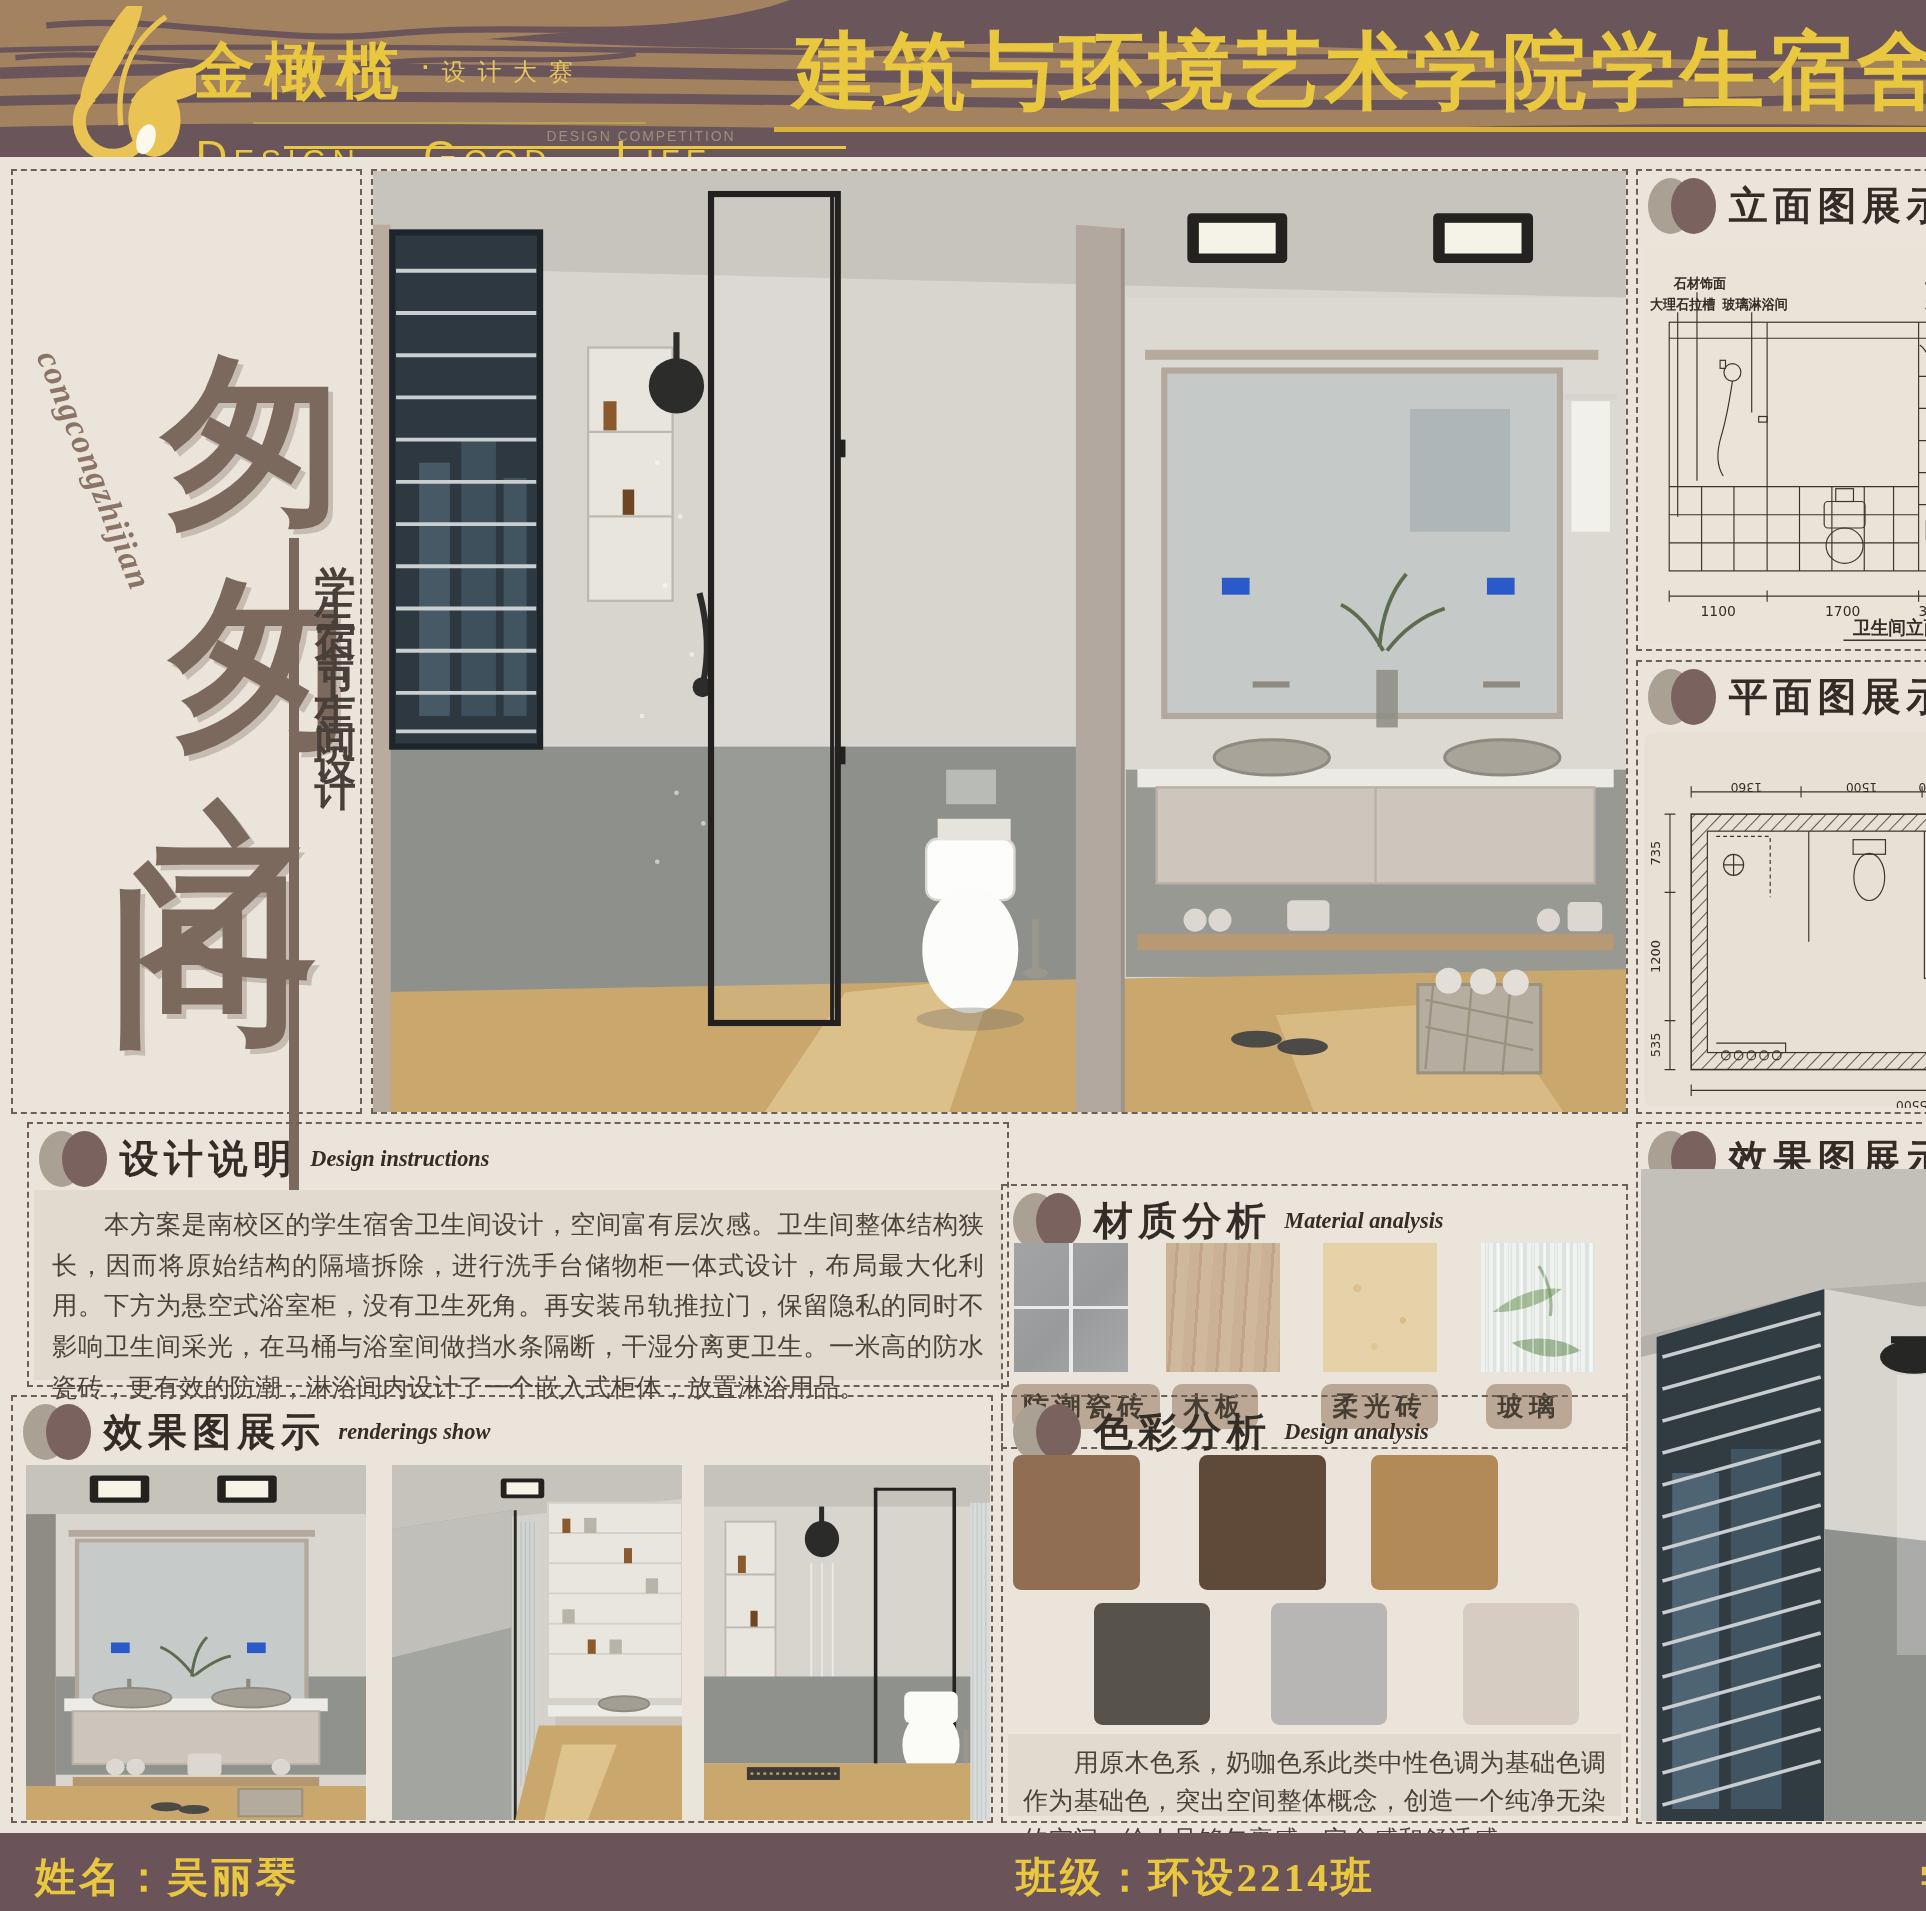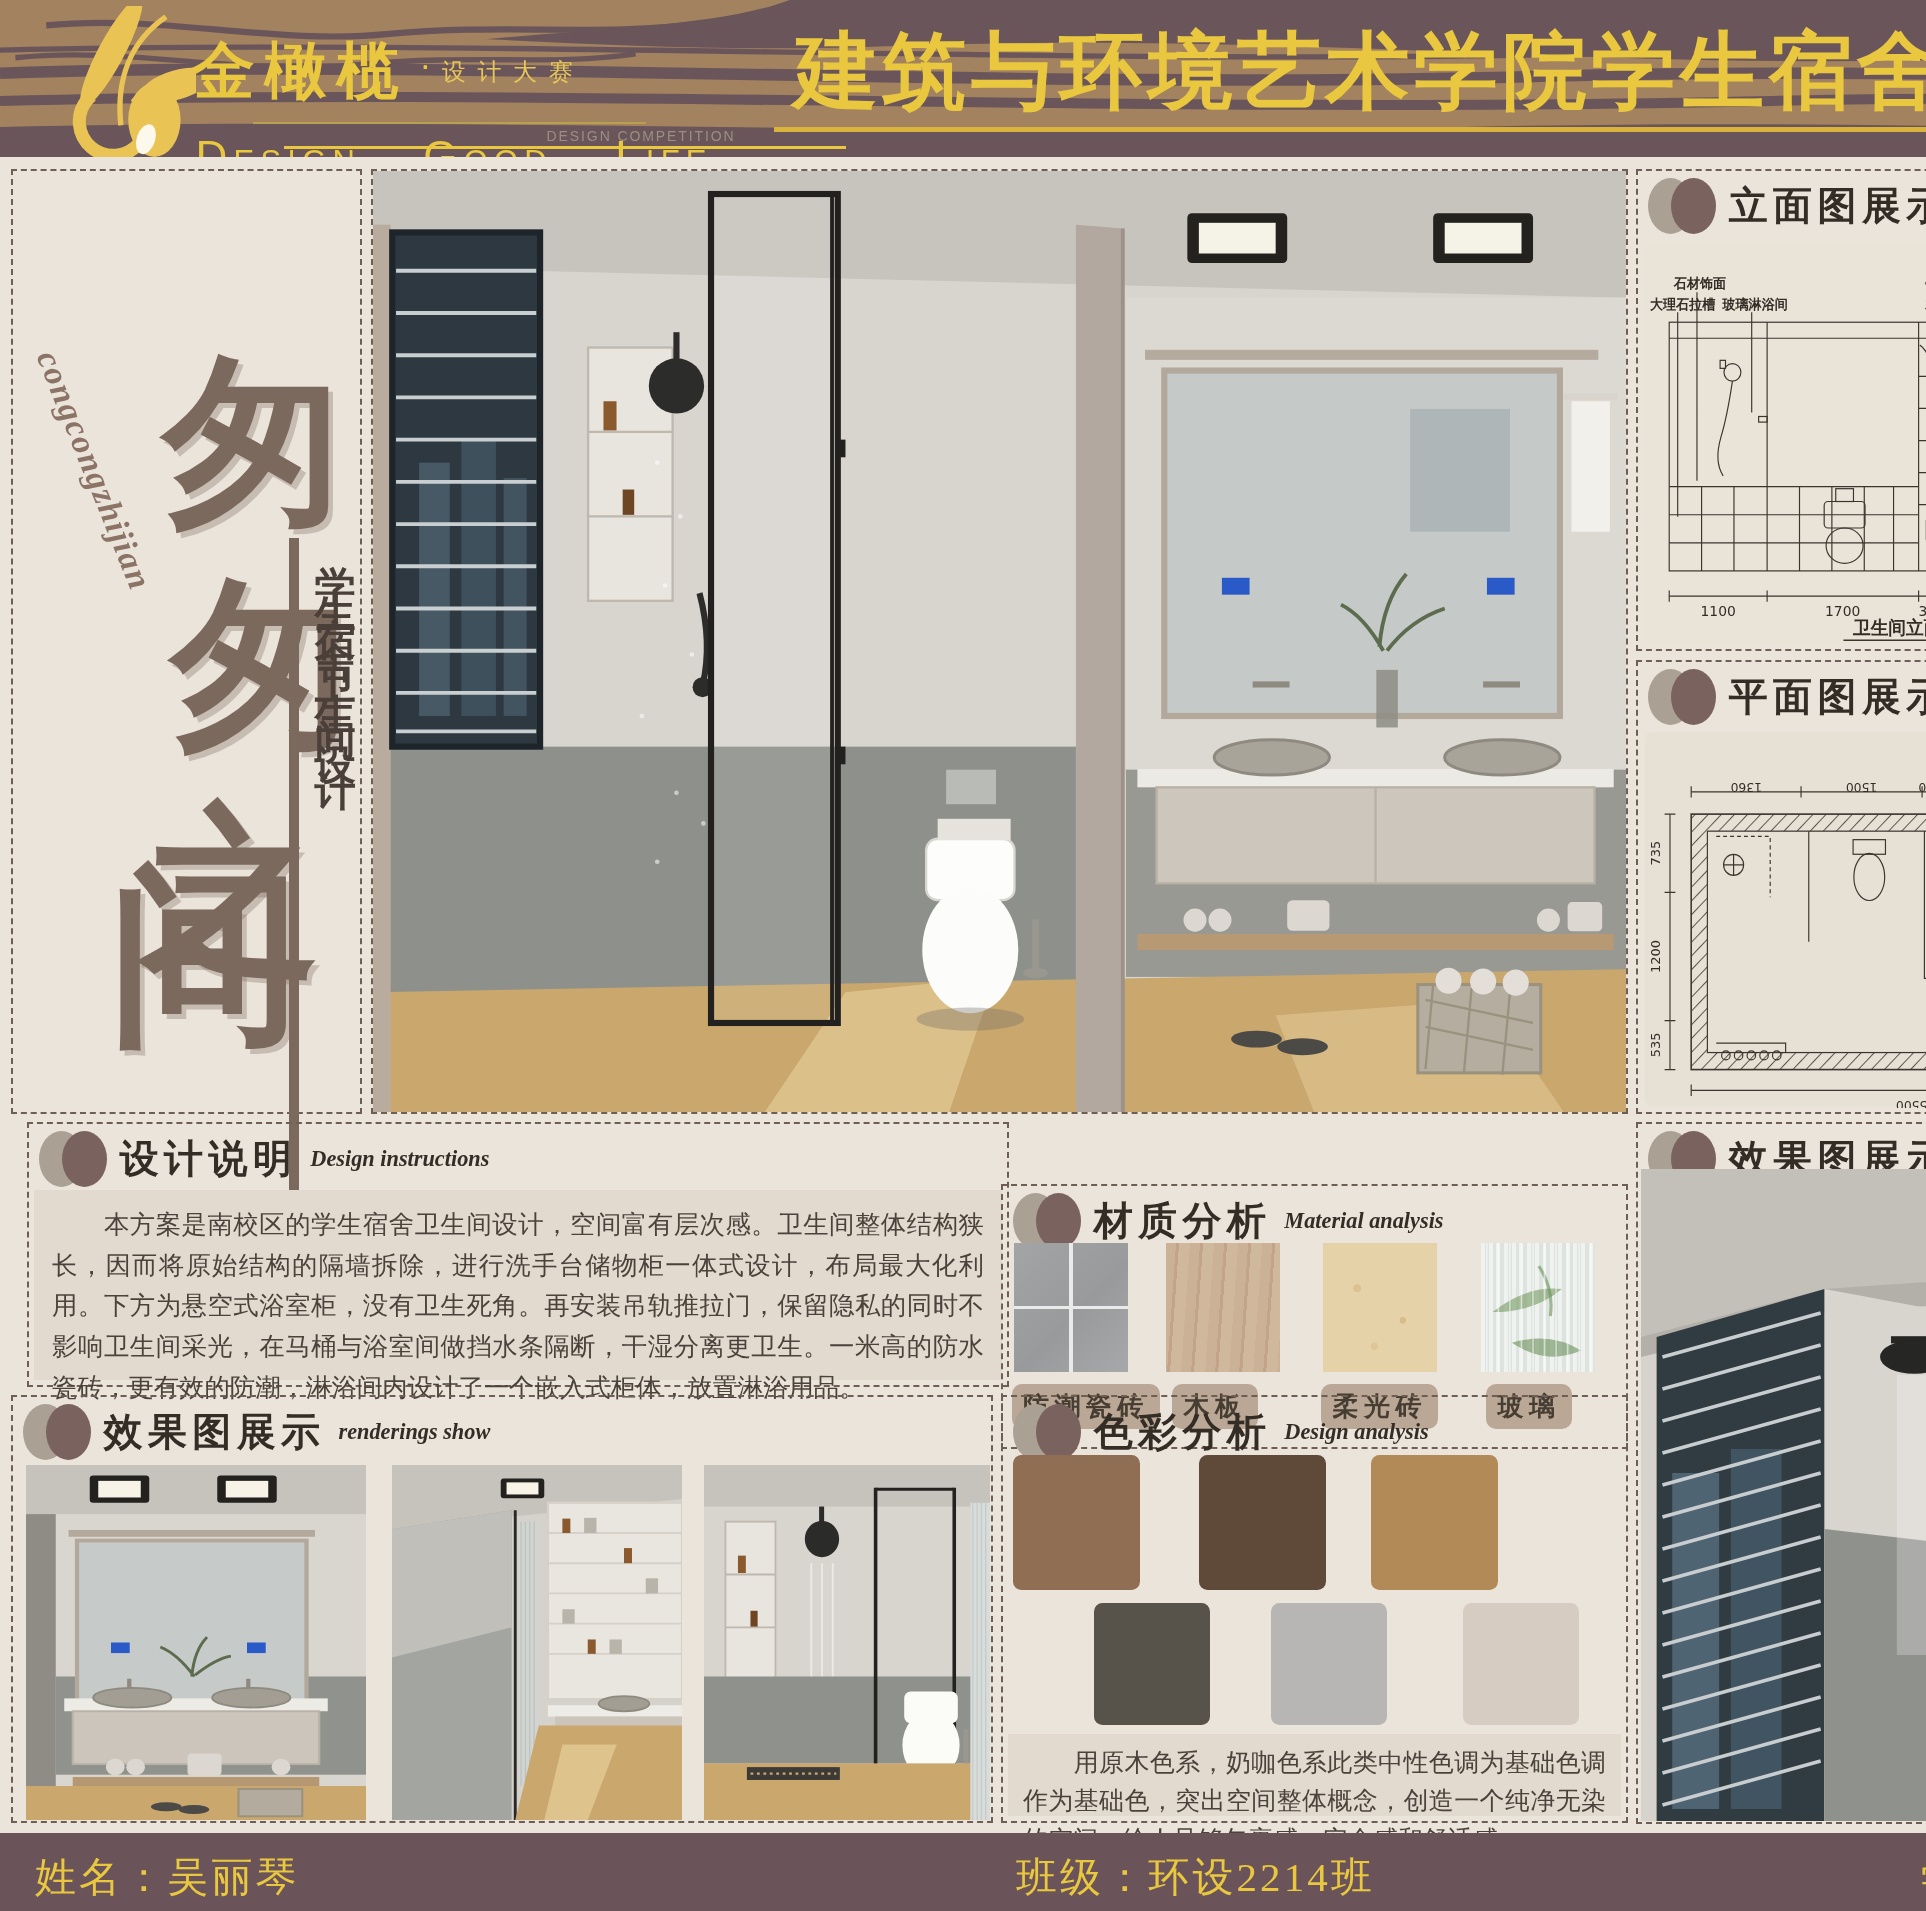--- a/index.html
+++ b/index.html
@@ -71,21 +71,21 @@
 .p-color{left:1001px;top:1395px;width:627px;height:428px}
 .cswatch{position:absolute;border-radius:8.5px}
 .c-row1{top:58px;width:127px;height:135px}
 .c-row2{top:206px;width:116px;height:122px}
 .color-text{position:absolute;left:4.6px;right:4.6px;top:337px;bottom:5.4px;background:var(--blockbg);padding:8.5px 15.4px;font-size:25px;line-height:1.55;color:#4b433a;text-align:justify}
 
 .p-renderr{left:1636px;top:1122px;width:1056px;height:702px}
 .rr1{left:3.1px;top:45px;width:539px;height:652px}
 
 .footer{position:absolute;left:0;top:1833px;width:2703px;height:78px;background:var(--footer)}
-.footer span{position:absolute;top:17px;font-family:"Liberation Serif",serif;font-weight:400;font-size:41px;letter-spacing:3.1px;color:var(--gold)}
+.footer span{position:absolute;top:17px;font-family:"Liberation Serif",serif;font-weight:700;font-size:41px;letter-spacing:3.1px;color:var(--gold)}
 .f-name{left:35px}.f-class{left:1016px}.f-id{left:1921px}
 </style>
 </head>
 <body>
 
 <div class="poster">
 
   <header class="banner">
     <svg class="waves" viewBox="0 0 7016 408" preserveAspectRatio="none">
       <path d="M0,0 H2050 C1800,95 1260,70 950,150 C640,225 210,190 0,270 Z" fill="#a3825f"></path>

